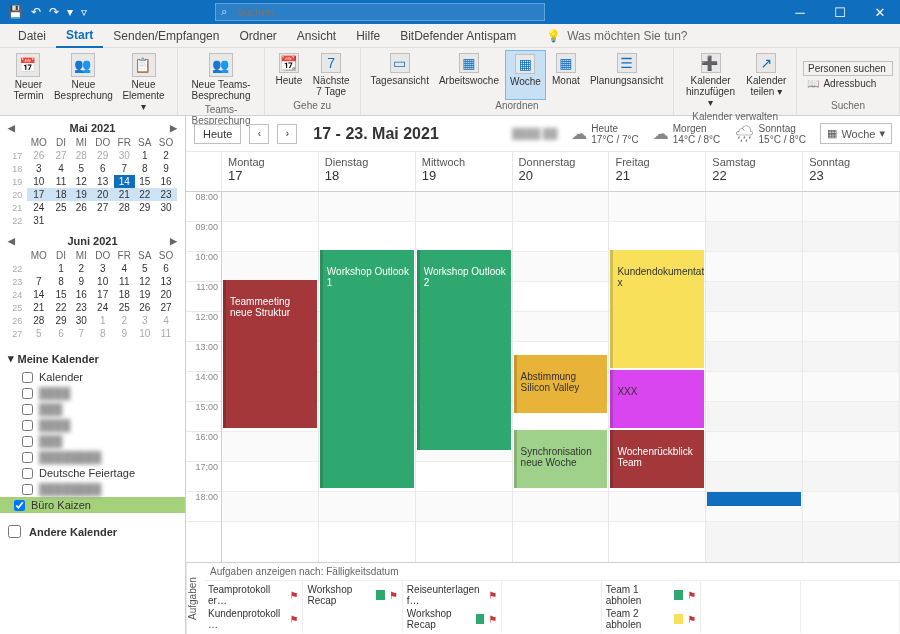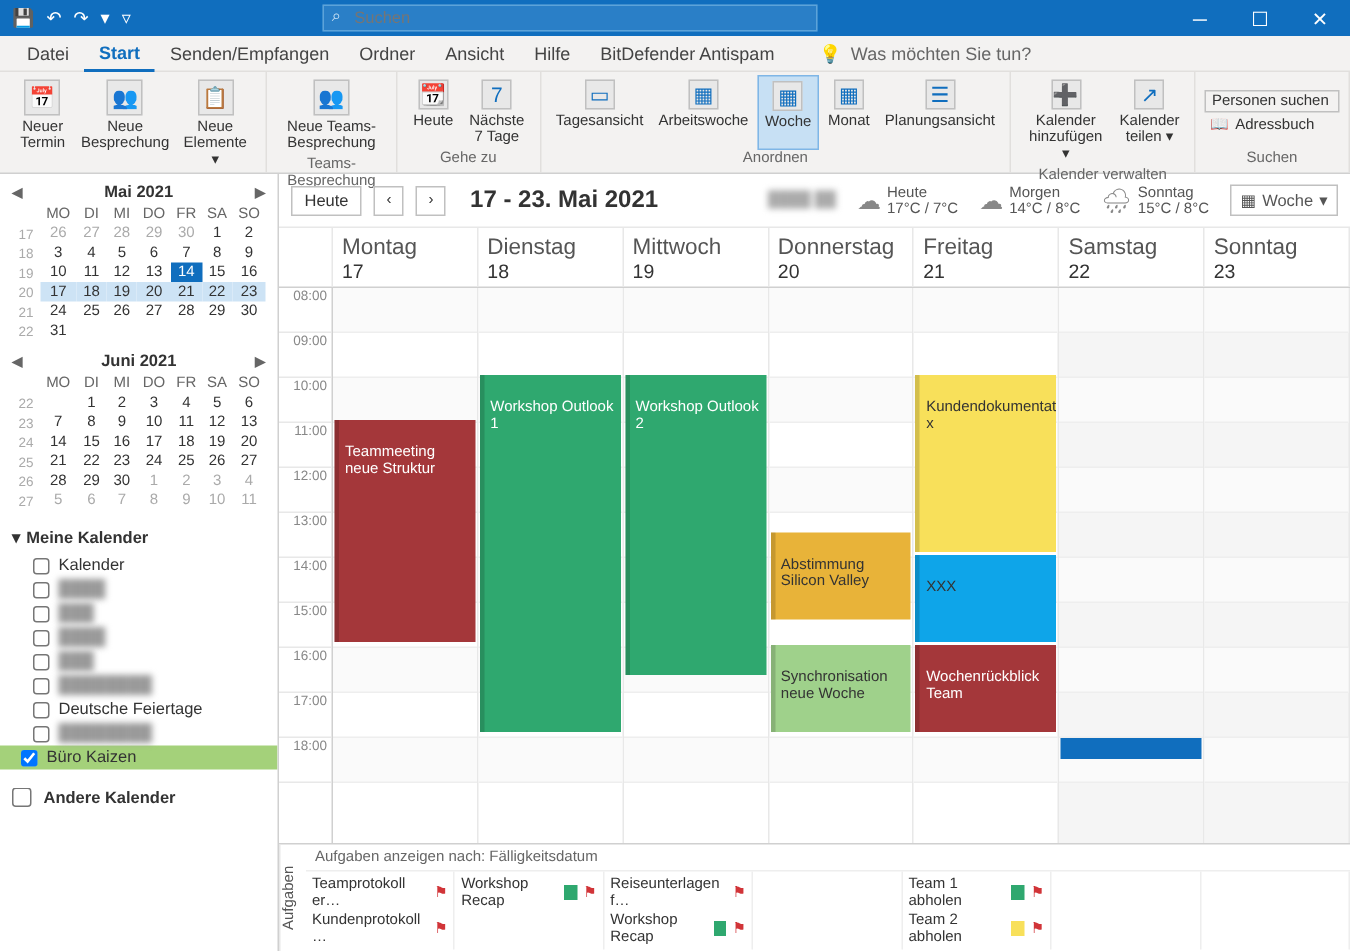--- a/index.html
+++ b/index.html
@@ -67,21 +67,21 @@
 .calhdr .range { font-size: 16px; font-weight: 600; margin-left: 8px; }
 .calhdr .weather { margin-left: auto; display: flex; gap: 14px; font-size: 10px; color: #555; align-items:center; }
 .calhdr .weather .wday { display:flex; gap:4px; align-items:center; }
 .calhdr .weather .wicon { font-size: 16px; color: #888; }
 .calhdr .viewsel { border: 1px solid #c0c0c0; padding: 3px 6px; font-size: 11px; display:flex; gap:4px; align-items:center; cursor:pointer; }
 
 
 .dayhdr { display: flex; height: 40px; border-bottom: 1px solid #d0d0d0; }
 .dayhdr .gutter { width: 36px; border-right: 1px solid #e8e8e8; }
 .dayhdr .day { flex: 1; border-right: 1px solid #e8e8e8; padding: 4px 6px; }
-.dayhdr .day .dname { font-size: 15px; color: #555; }
+.dayhdr .day .dname { font-size: 11px; color: #555; }
 .dayhdr .day .dnum { font-size: 13px; color: #333; }
 
 
 .grid { flex: 1; display: flex; overflow: hidden; position: relative; }
 .grid .gutter { width: 36px; border-right: 1px solid #d0d0d0; }
 .grid .gutter .hr { height: 30px; border-bottom: 1px solid #e8e8e8; font-size: 9px; color: #888; text-align: right; padding-right: 3px; }
 .grid .cols { flex: 1; display: flex; position: relative; }
 .grid .col { flex: 1; border-right: 1px solid #e8e8e8; position: relative; }
 .grid .col .slot { height: 30px; border-bottom: 1px solid #eee; }
 .grid .col .slot:nth-child(odd) { background: #fafafa; }
@@ -594,21 +594,21 @@
             <div class="slot"></div>
             <div class="slot"></div>
             <div class="slot"></div>
             <div class="slot"></div>
             <div class="slot"></div>
             <div class="slot"></div>
             <div class="slot"></div>
             <div class="slot"></div>
             <div class="slot"></div>
             <div class="evt" style="top: 30px; height: 118px; background: rgb(248, 224, 90); color: rgb(51, 51, 51);">Kundendokumentation x</div>
-            <div class="evt" style="top: 150px; height: 58px; background: #0ea5e9; color: rgb(51, 51, 51);">XXX</div>
+            <div class="evt" style="top: 150px; height: 58px; background: #d946ef; color: rgb(51, 51, 51);">XXX</div>
             <div class="evt" style="top: 210px; height: 58px; background: rgb(164, 55, 58);">Wochenrückblick Team</div>
           </div>
           <div class="col weekend">
             <div class="slot"></div>
             <div class="slot"></div>
             <div class="slot"></div>
             <div class="slot"></div>
             <div class="slot"></div>
             <div class="slot"></div>
             <div class="slot"></div>

